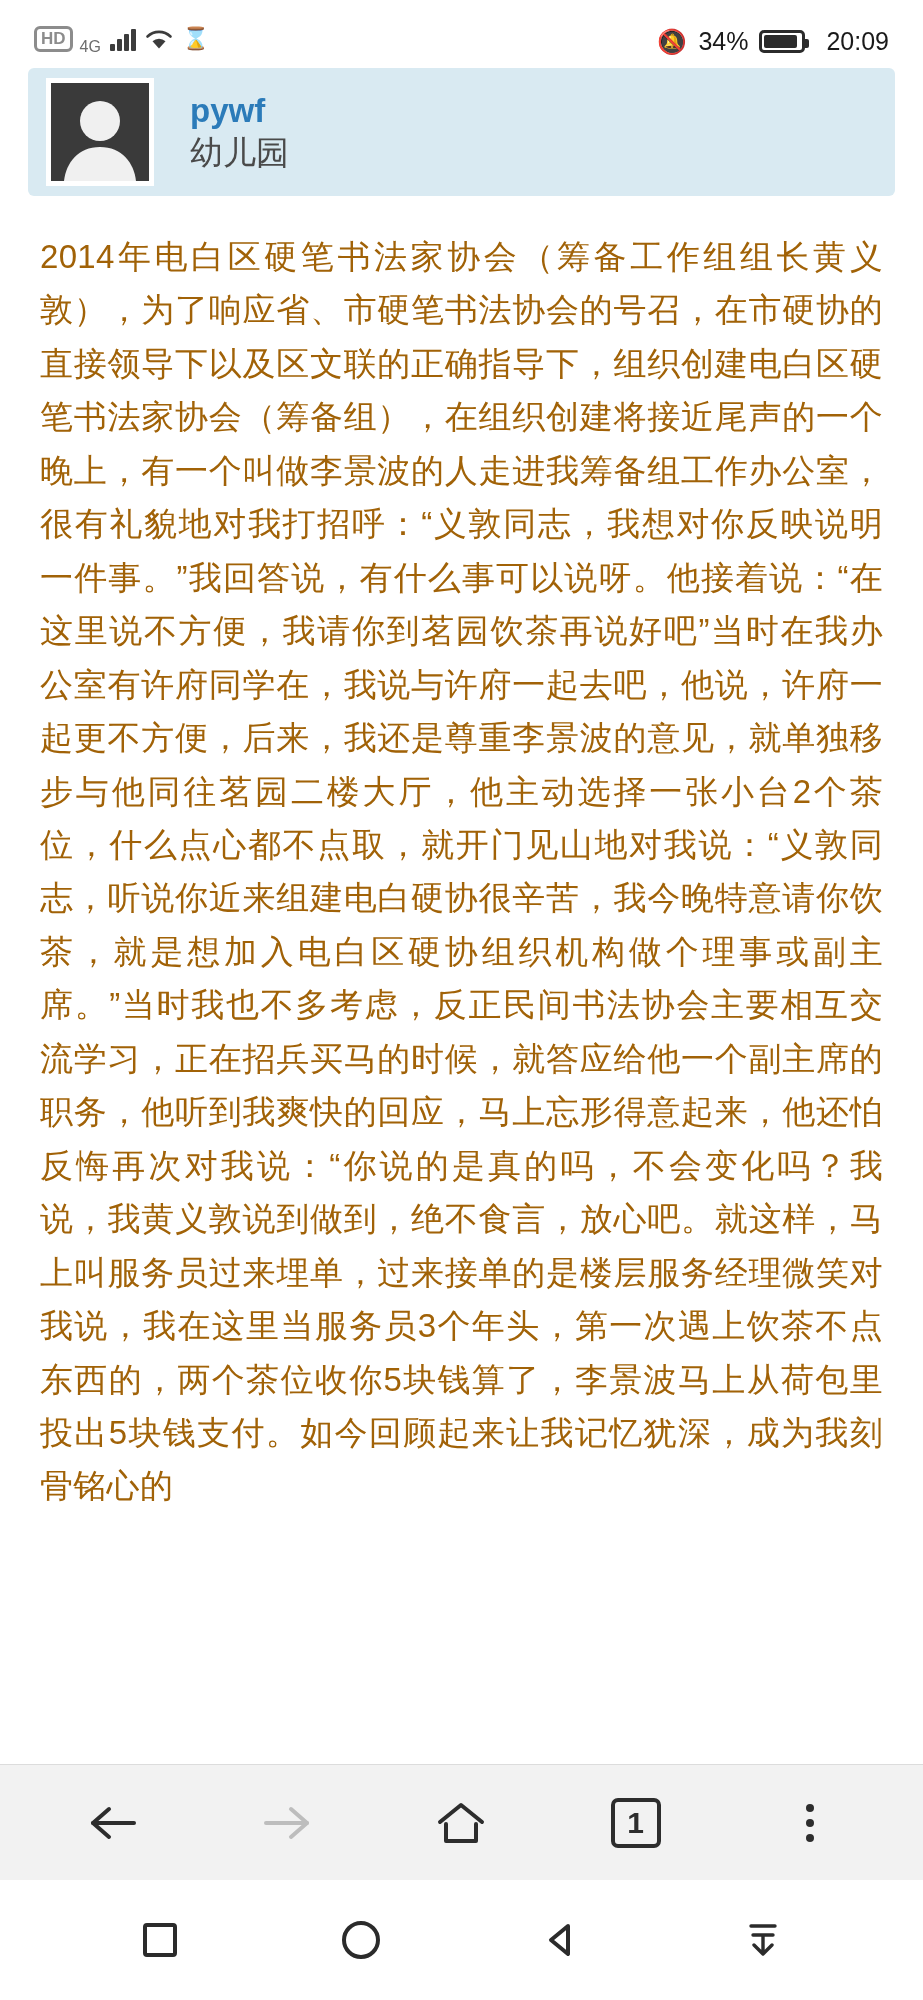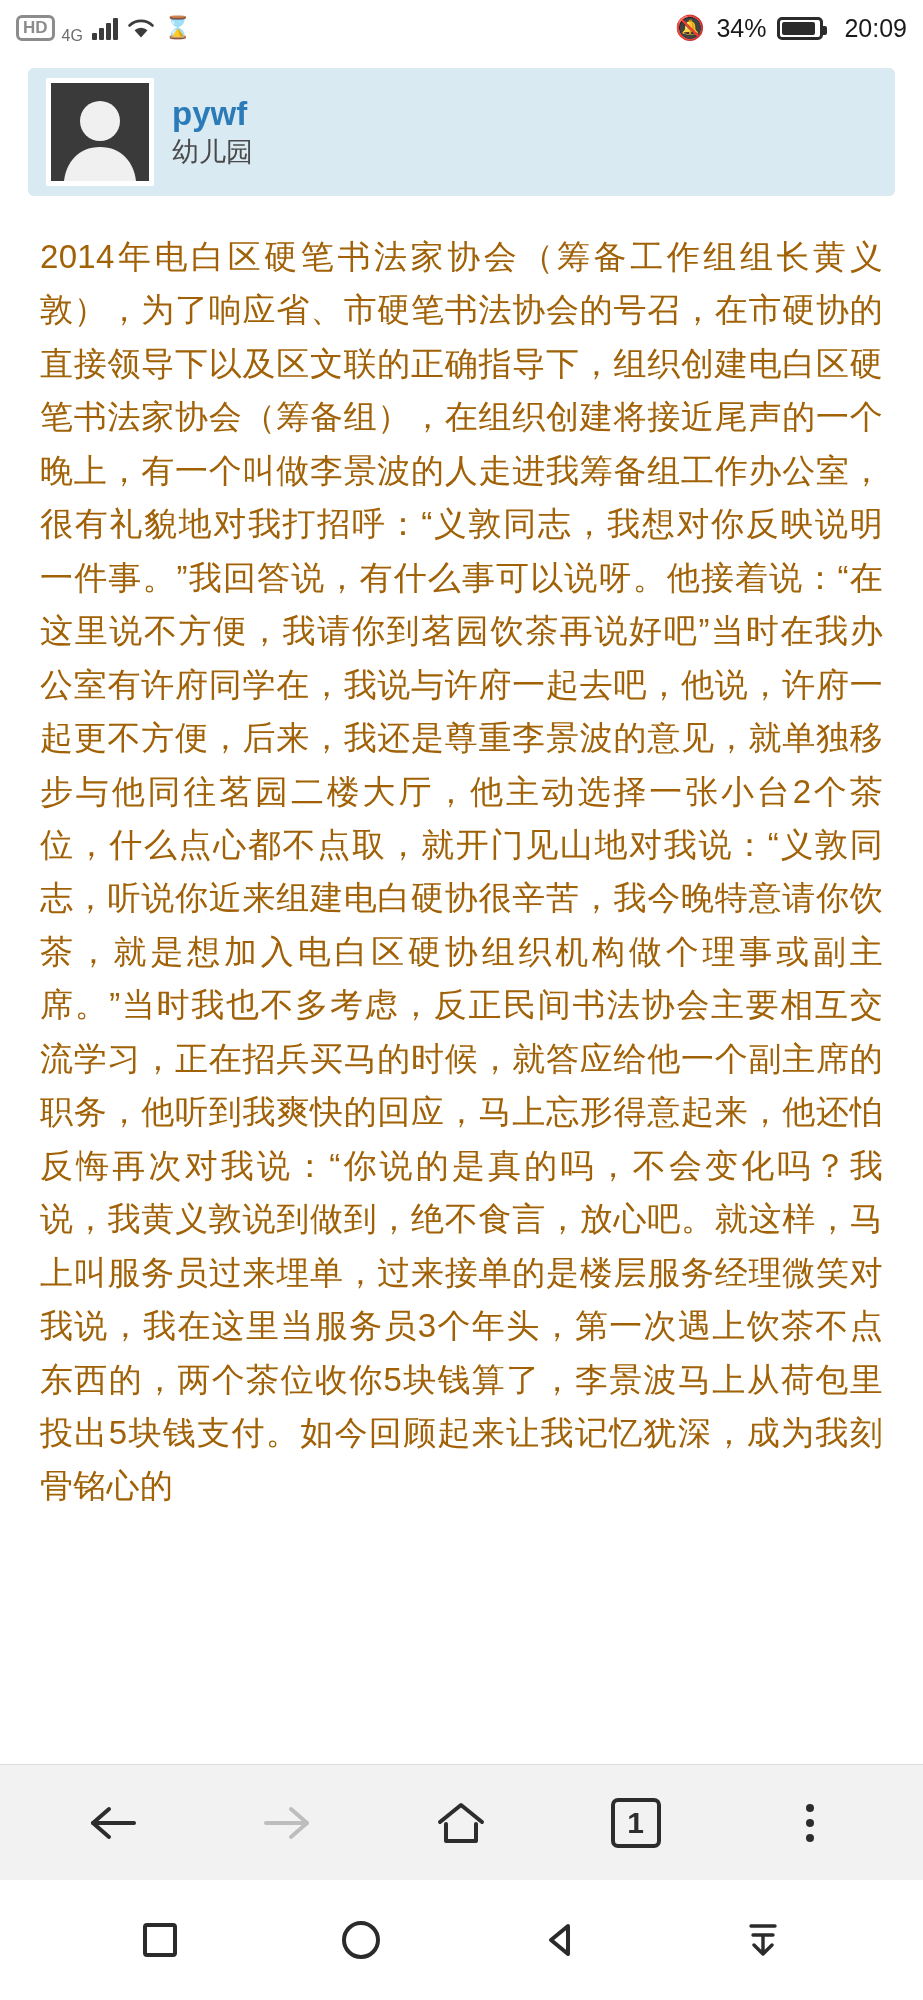--- a/index.html
+++ b/index.html
@@ -18,22 +18,22 @@
     display: flex;
     flex-direction: column;
   }
 
   
   .statusbar {
     height: 56px;
     flex: 0 0 56px;
     background: #ffffff;
     display: flex;
-    align-items: center;
-    padding: 0 16px;
+    align-items: flex-end;
+    padding: 0 34px;
     font-size: 25px;
     color: #1a1a1a;
   }
   .sb-left { display: flex; align-items: center; gap: 9px; }
   .sb-right { display: flex; align-items: center; gap: 11px; margin-left: auto; }
   .hd-badge {
     border: 3px solid #8c8c8c;
     border-radius: 6px;
     color: #8c8c8c;
     font-size: 17px;
@@ -84,21 +84,21 @@
     background: #ffffff;
   }
 
   .author-card {
     margin: 12px 28px 0 28px;
     background: #d9eaf2;
     border-radius: 6px;
     display: flex;
     align-items: center;
     padding: 16px 18px;
-    gap: 18px;
+    gap: 36px;
     height: 128px;
   }
   .avatar {
     width: 108px; height: 108px;
     background: #3a3a3a;
     border: 5px solid #ffffff;
     flex: 0 0 108px;
     display: flex;
     align-items: flex-end;
     justify-content: center;
@@ -107,21 +107,21 @@
   .avatar svg { display: block; }
   .author-meta { display: flex; flex-direction: column; justify-content: center; gap: 6px; }
   .author-name {
     color: #2b7bb9;
     font-size: 33px;
     font-weight: bold;
     line-height: 1.1;
   }
   .author-sub {
     color: #4a4a4a;
-    font-size: 27px;
+    font-size: 33px;
     line-height: 1.1;
   }
 
   .article-title {
     margin: 26px 40px 0 40px;
     font-size: 35px;
     font-weight: bold;
     color: #111111;
     line-height: 1.45;
     letter-spacing: 0.5px;

